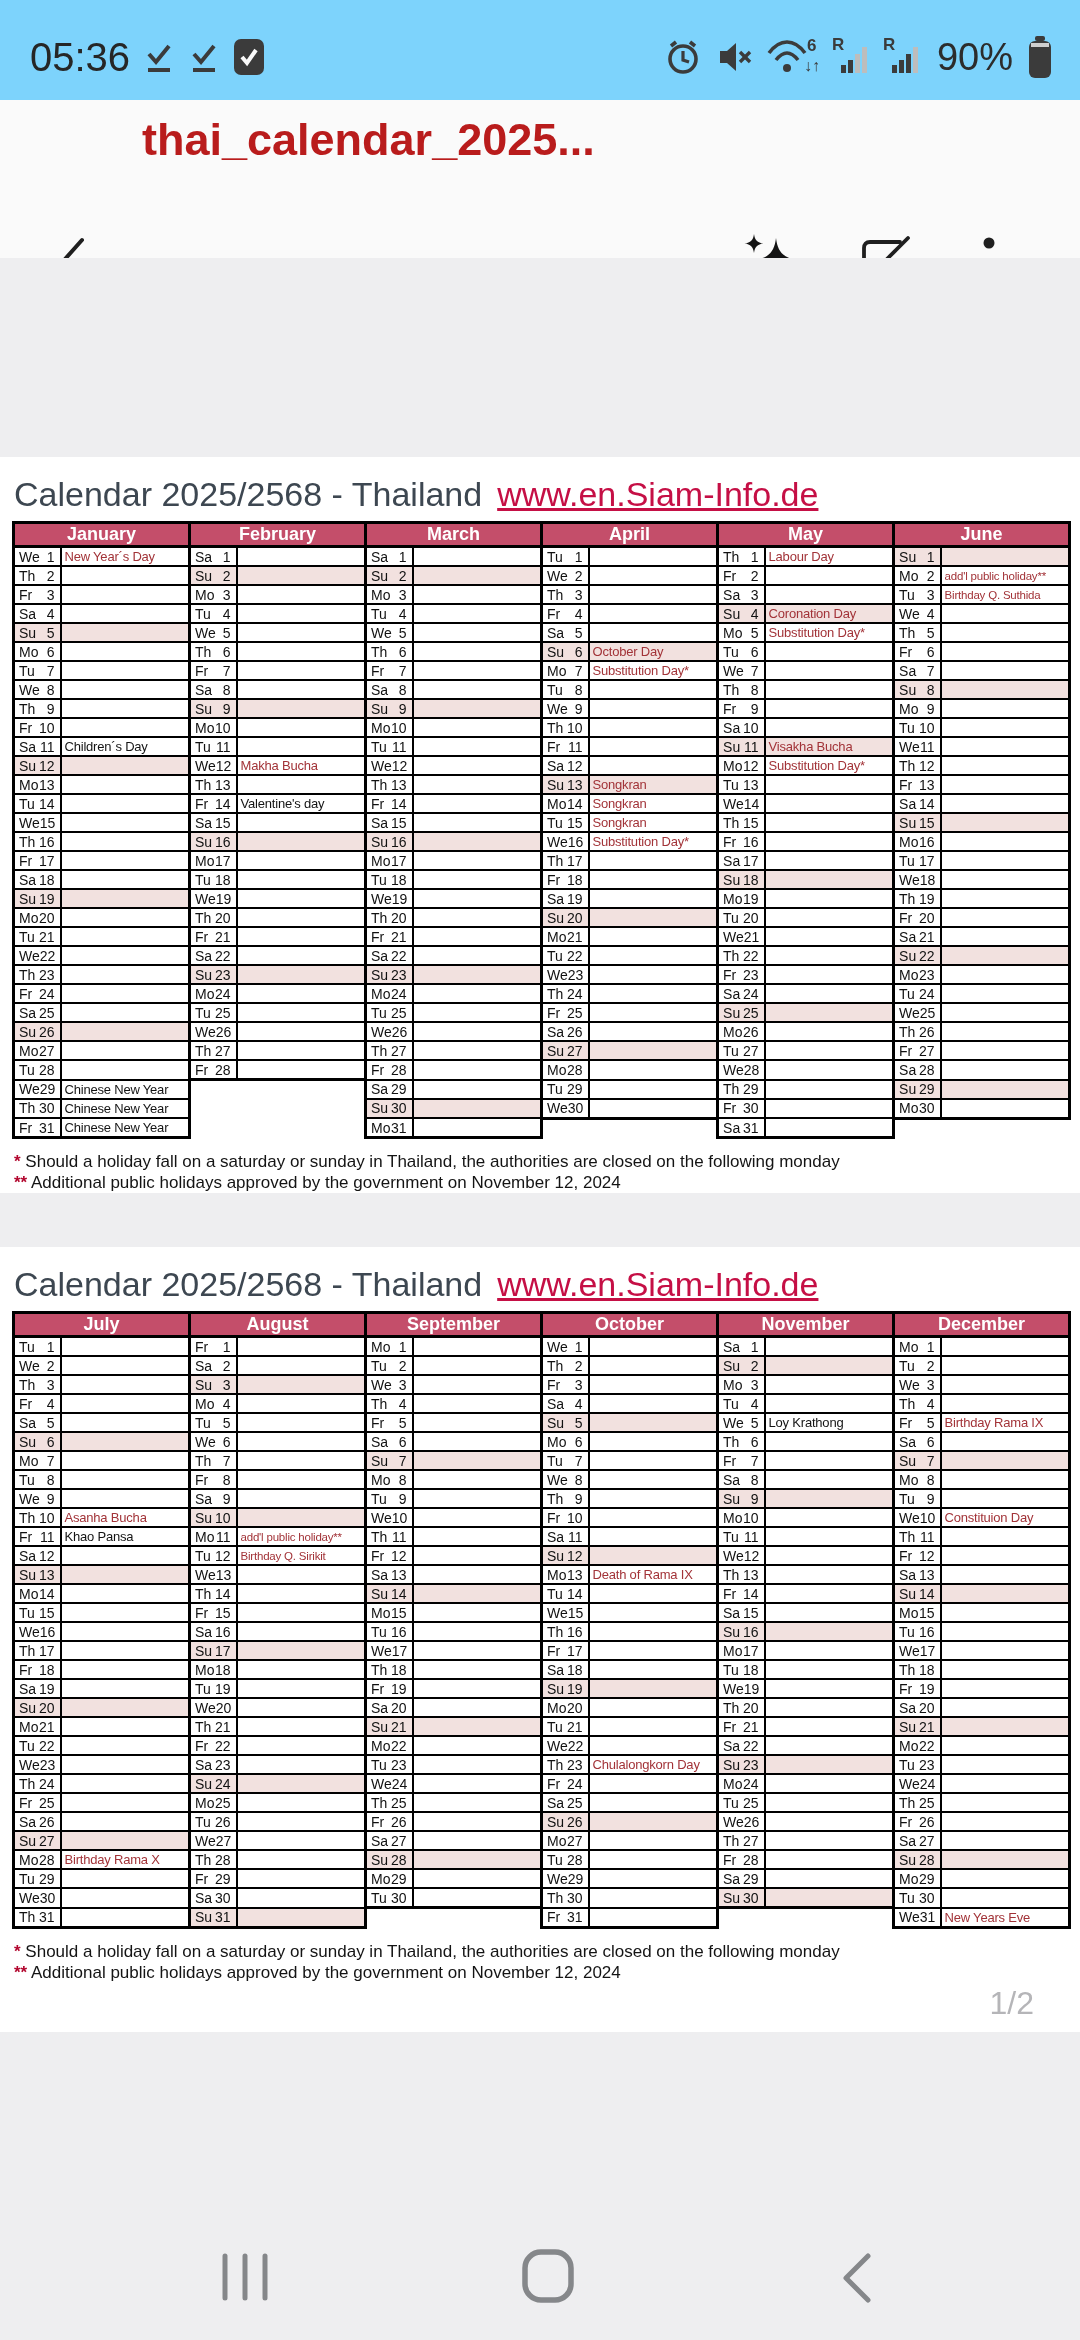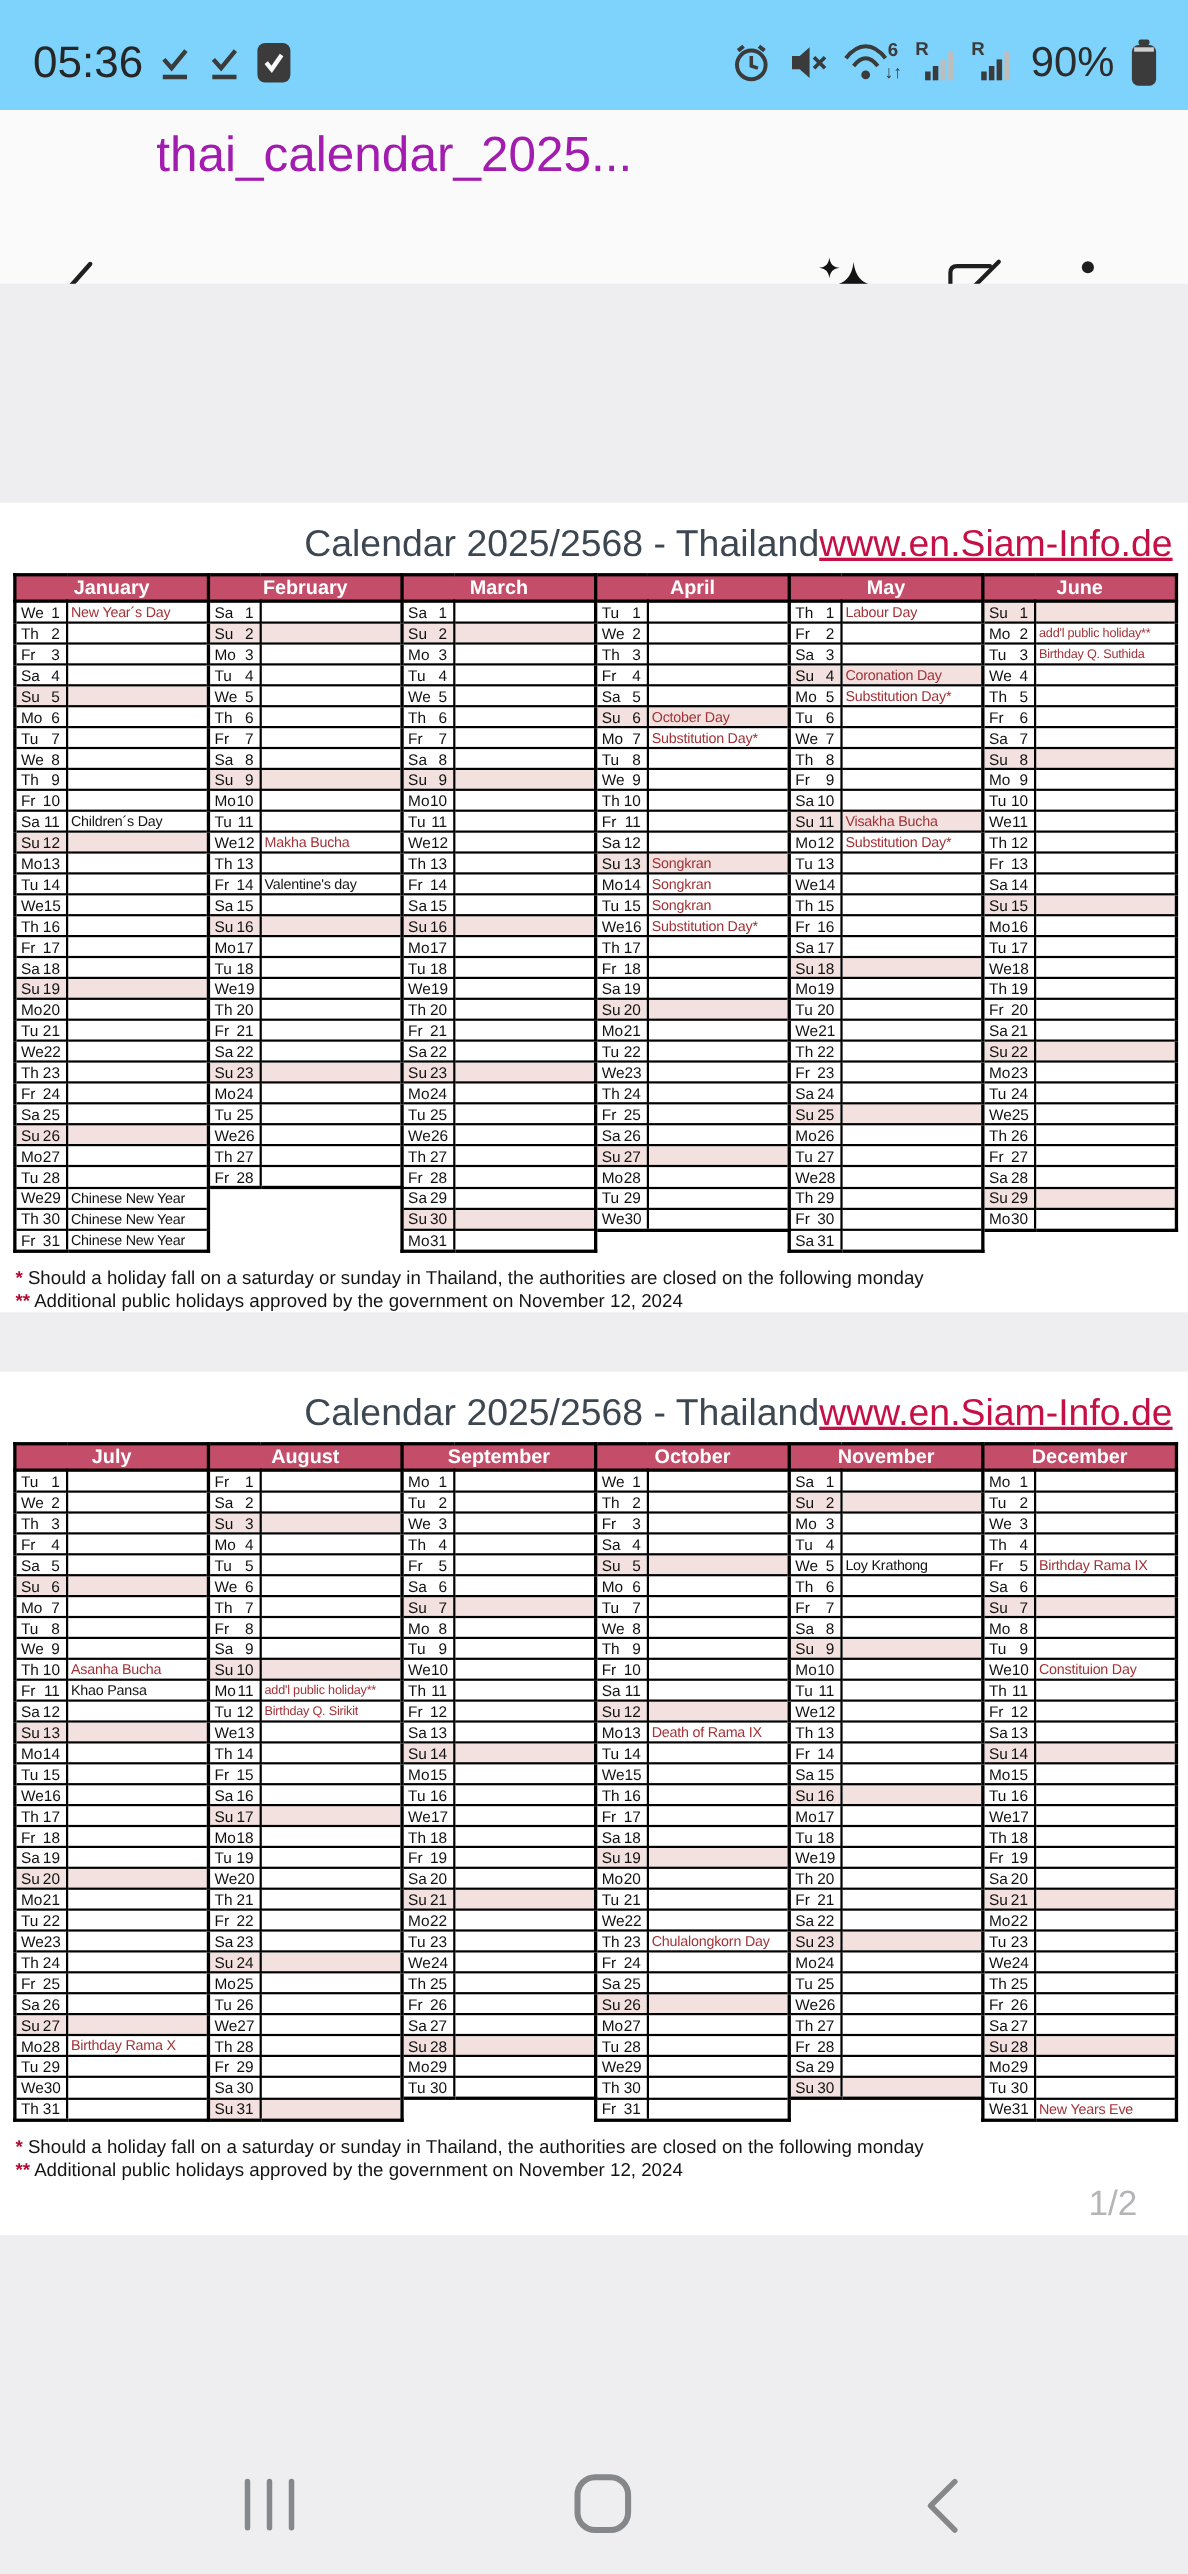--- a/index.html
+++ b/index.html
@@ -21,36 +21,37 @@
   .sb-batt-pct { font-size:38px; color:#2c2c2c; margin-left:4px; }
   .sup-label { font-size:17px; fill:#3b3b3b; font-weight:bold; }
   
   .app-header {
     position:absolute; top:100px; left:0; width:1080px; height:158px;
     background:#fafafa;
   }
   .back-btn { position:absolute; left:48px; top:134px; width:40px; height:66px; cursor:pointer; }
   .title-block { position:absolute; left:142px; top:14px; width:590px; }
   .app-title {
-    font-size:45px; font-weight:400; color:#a21caf; line-height:52px;
+    font-size:45px; font-weight:700; color:#b91c1c; line-height:52px;
     white-space:nowrap; overflow:hidden;
   }
   .app-subtitle { font-size:30px; color:#222; margin-top:8px; }
   .hdr-action { position:absolute; top:130px; }
   .act-ai     { left:740px; }
   .act-edit   { left:856px; }
   .act-more   { left:982px; top:136px; }
   
   .doc-area { position:absolute; top:258px; left:0; width:1080px; height:2082px; background:#eeeef0; }
   .pdf-page { position:absolute; left:0; width:1080px; background:#ffffff; }
   .page-1 { top:199px; }
   .page-2 { top:989px; }
   .page-head {
-    display:flex; justify-content:flex-end; align-items:flex-end;
+    display:flex; justify-content:flex-start; align-items:flex-end;
     padding:18px 14px 8px 14px;
+    gap:15px;
   }
   .doc-title { font-size:34px; font-weight:500; color:var(--doc-title,#3d4751); line-height:38px; }
   .site-link { font-size:34px; color:var(--site-link,#c50f45); line-height:38px;text-decoration:underline; }
   
   table.cal { border-collapse:collapse; table-layout:fixed; margin:0 12px; width:1056px; }
   .cal th {
     height:20px; background:var(--month-header-bg,#c44e6a); color:#fff;
     font-size:18px; font-weight:bold; border:3px solid var(--table-border,#000); padding:0;
   }
   .cal td { height:17px; padding:0; vertical-align:middle; overflow:hidden; background:#fff; }

